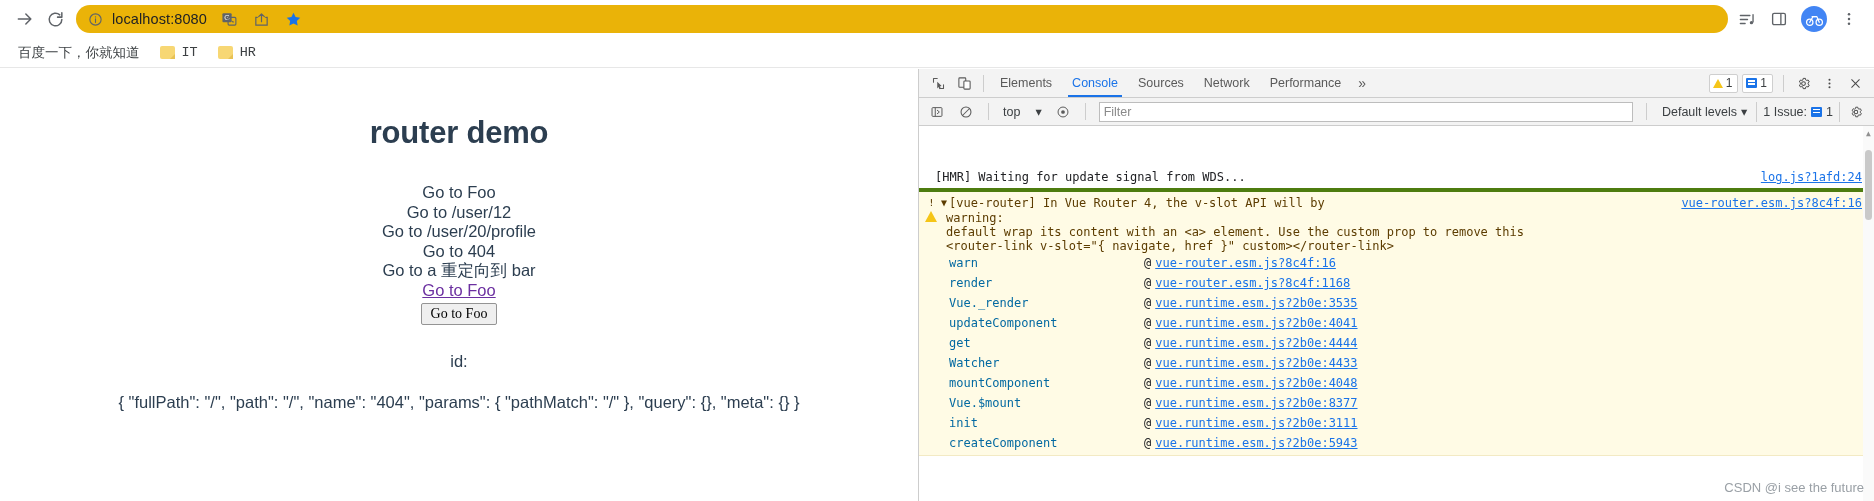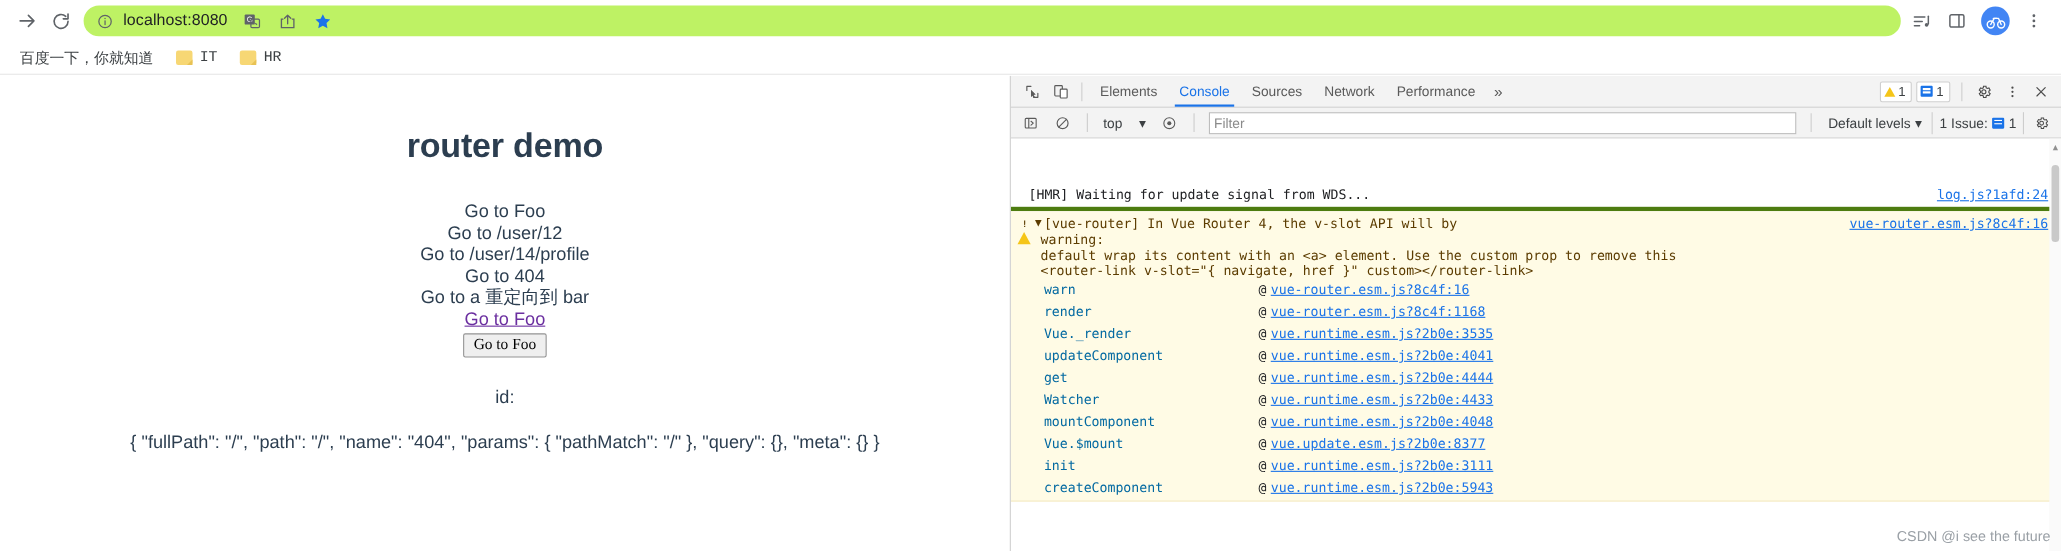--- a/index.html
+++ b/index.html
@@ -24,21 +24,21 @@
     width: 30px; height: 30px;
     display: flex; align-items: center; justify-content: center;
     color: #5f6368;
     border-radius: 50%;
     flex: none;
   }
   .nav-btn svg { display:block; }
   .omnibox {
     flex: 1;
     height: 28px;
-    background: #bef264;
+    background: #eab308;
     border-radius: 14px;
     display: flex;
     align-items: center;
     margin-left: 6px;
     padding: 0 12px;
     min-width: 0;
   }
   .omnibox .info-icon { flex:none; margin-right: 9px; color:#5f6368; display:flex; }
   .url-text {
     font-size: 14.5px;
@@ -429,21 +429,21 @@
     <span>HR</span>
   </div>
 </div>
 
 <div class="viewport">
   <div class="page-content">
     <h1 class="page-title">router demo</h1>
 
     <div class="nav-line">Go to Foo</div>
     <div class="nav-line">Go to /user/12</div>
-    <div class="nav-line">Go to /user/14/profile</div>
+    <div class="nav-line">Go to /user/20/profile</div>
     <div class="nav-line">Go to 404</div>
     <div class="nav-line">Go to a 重定向到 bar</div>
 
     <div>
       <a class="visited-link" href="#">Go to Foo</a>
     </div>
 
     <div>
       <button class="foo-button">Go to Foo</button>
     </div>
@@ -607,21 +607,21 @@
           <span class="stack-src">vue.runtime.esm.js?2b0e:4433</span>
         </div>
         <div class="stack-row">
           <span class="stack-fn">mountComponent</span>
           <span class="stack-at">@</span>
           <span class="stack-src">vue.runtime.esm.js?2b0e:4048</span>
         </div>
         <div class="stack-row">
           <span class="stack-fn">Vue.$mount</span>
           <span class="stack-at">@</span>
-          <span class="stack-src">vue.update.esm.js?2b0e:8377</span>
+          <span class="stack-src">vue.runtime.esm.js?2b0e:8377</span>
         </div>
         <div class="stack-row">
           <span class="stack-fn">init</span>
           <span class="stack-at">@</span>
           <span class="stack-src">vue.runtime.esm.js?2b0e:3111</span>
         </div>
         <div class="stack-row">
           <span class="stack-fn">createComponent</span>
           <span class="stack-at">@</span>
           <span class="stack-src">vue.runtime.esm.js?2b0e:5943</span>

